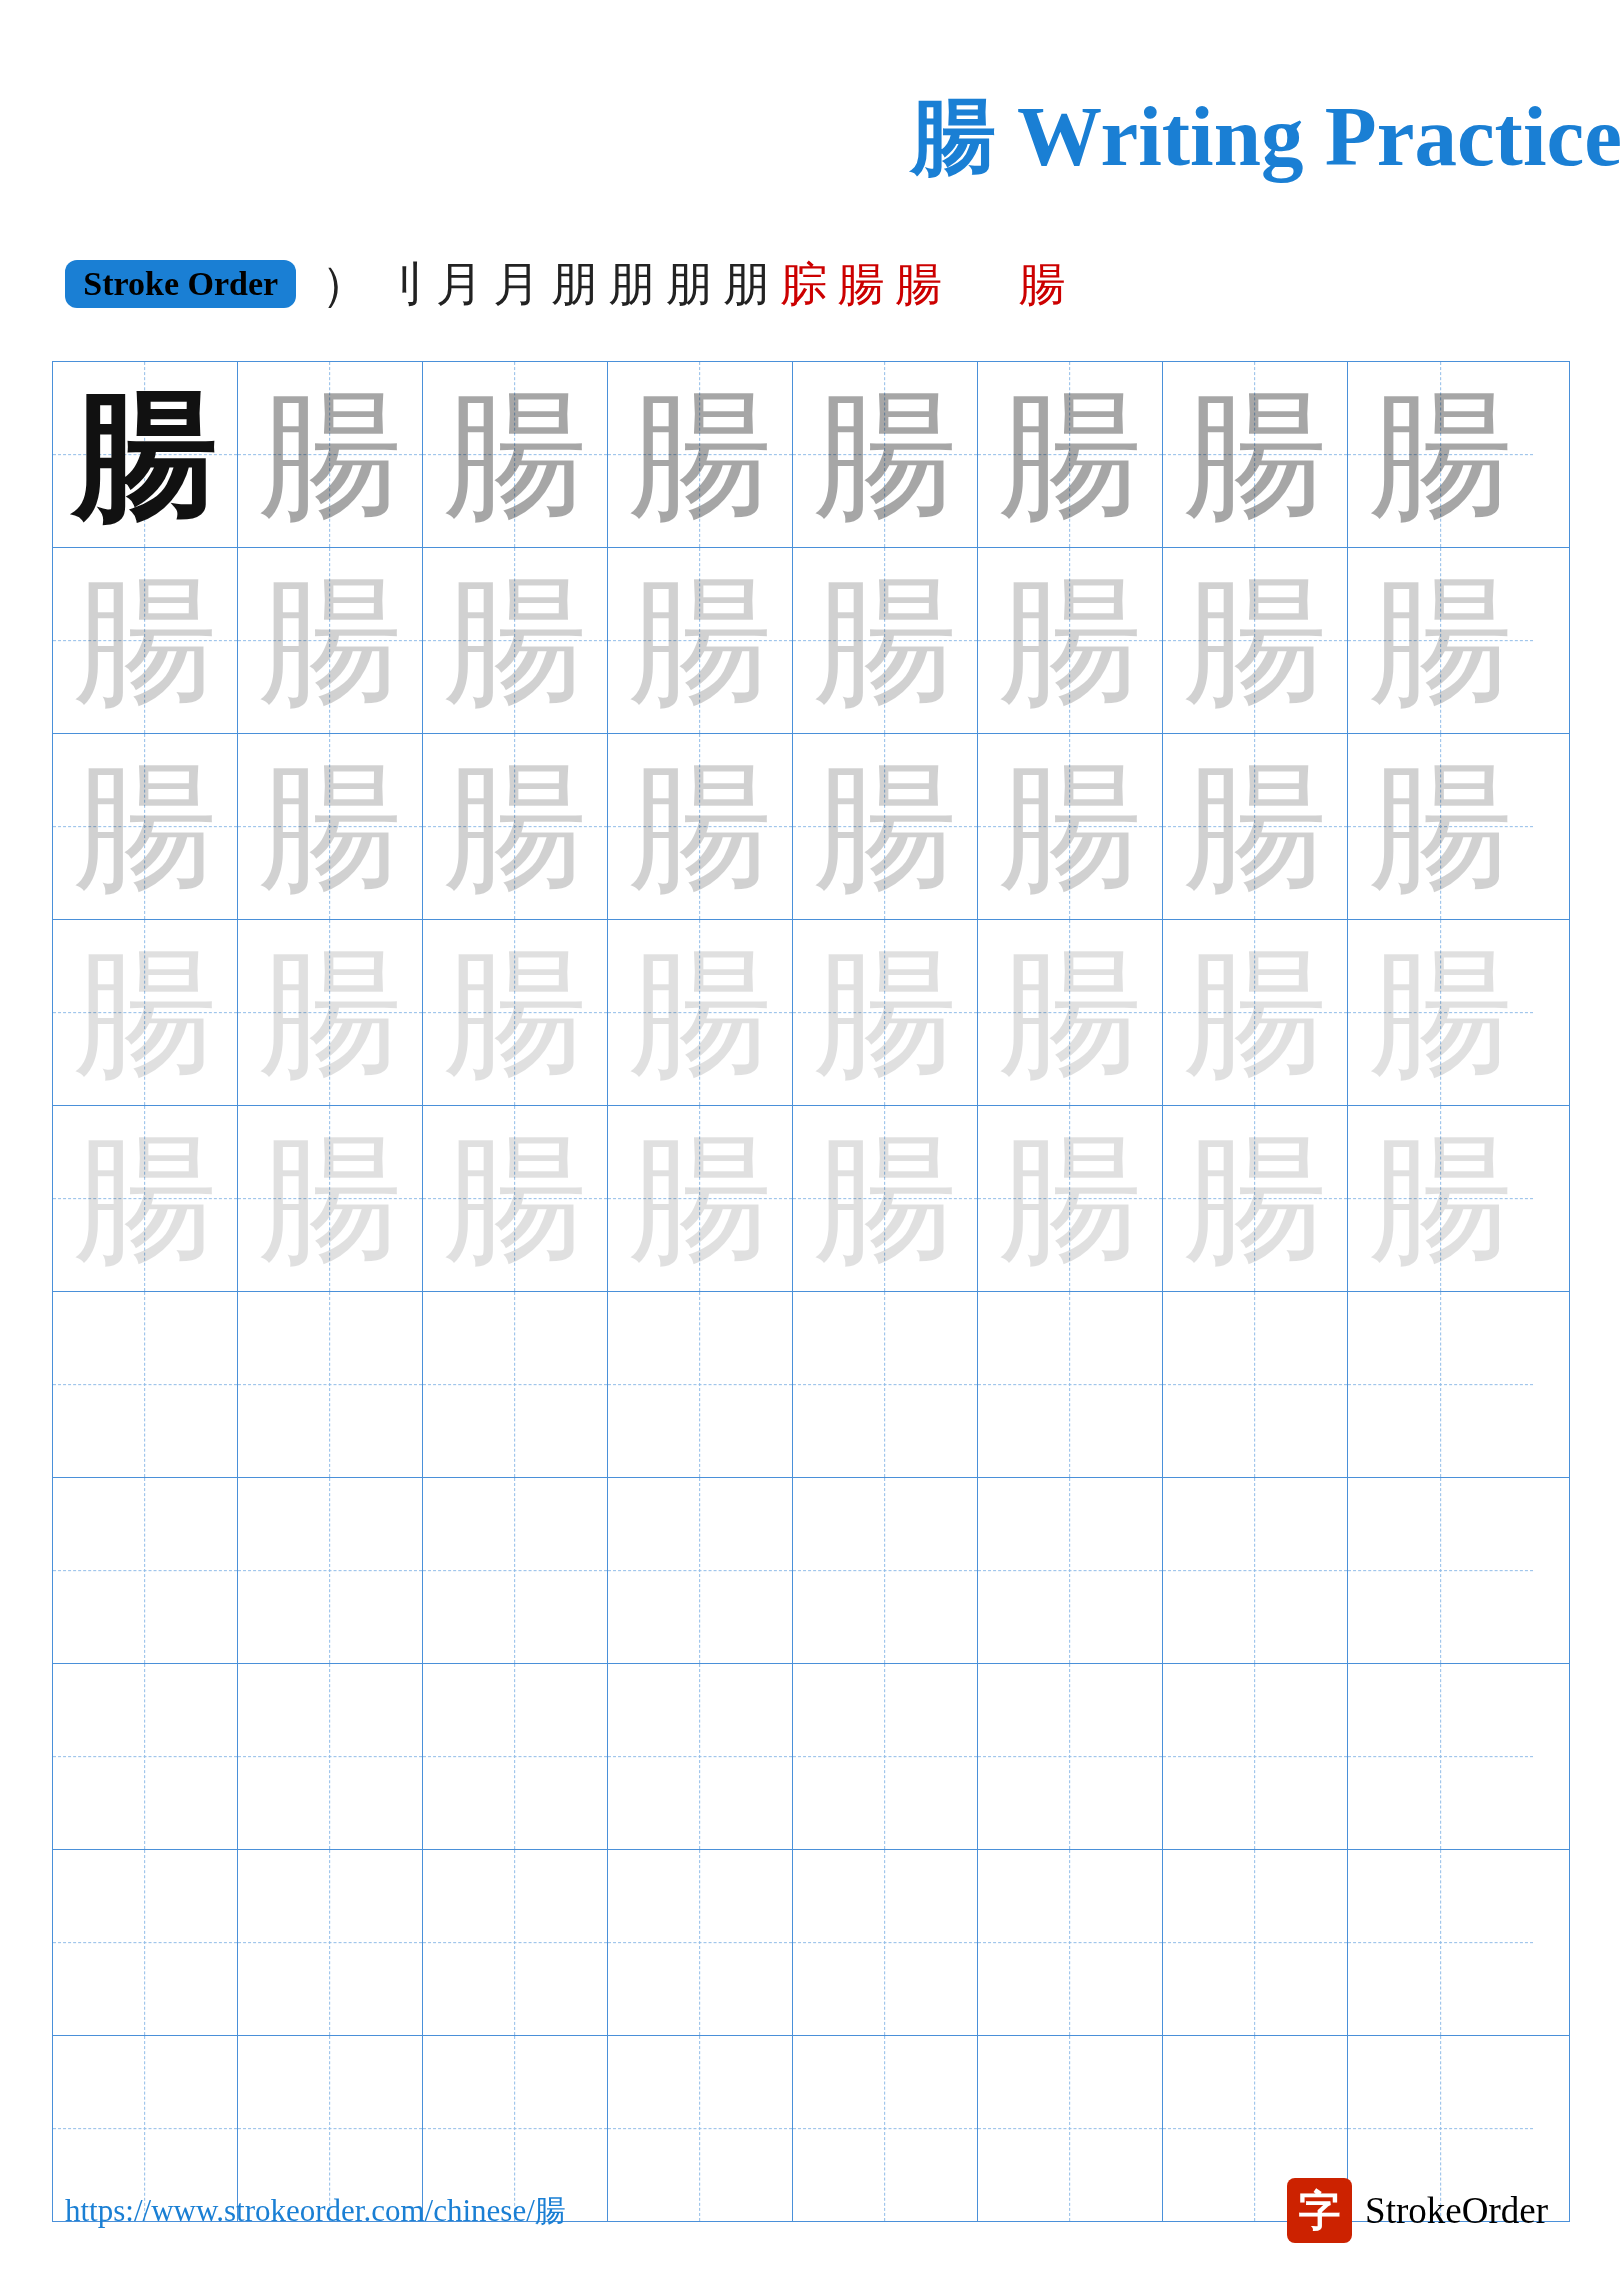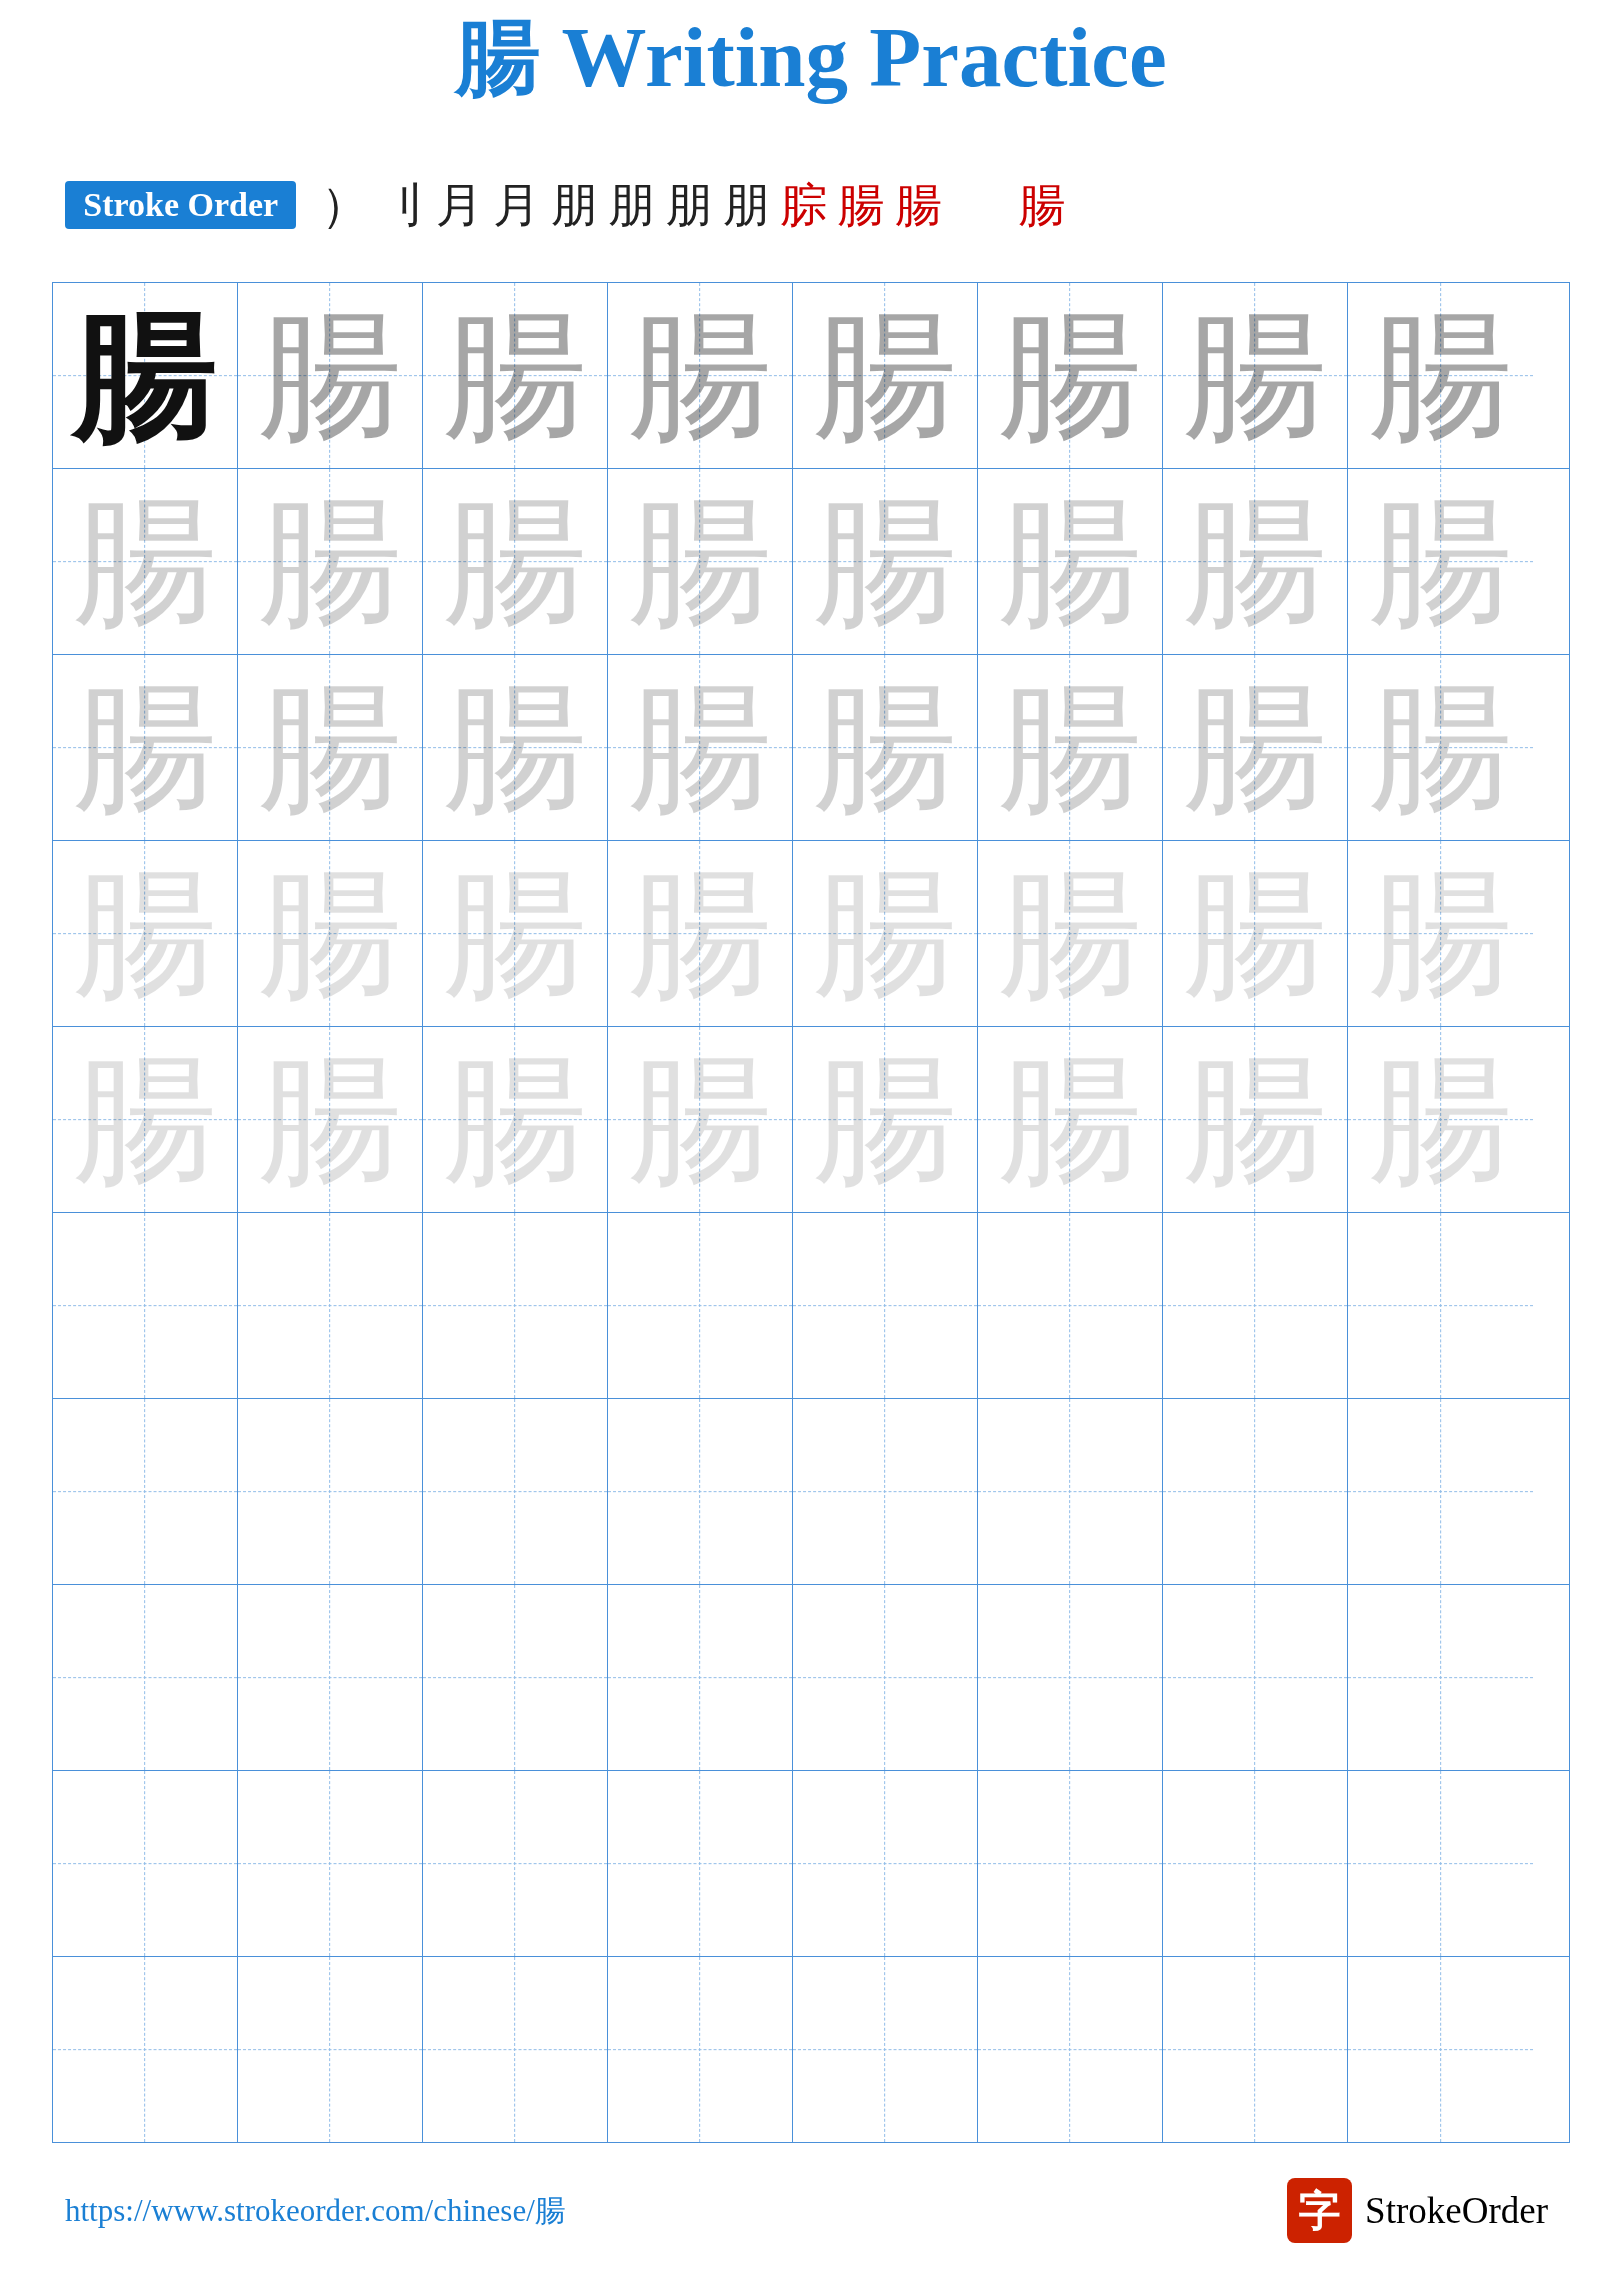--- a/index.html
+++ b/index.html
@@ -6,41 +6,42 @@
     body {
       width: 1622px;
       height: 2295px;
       background: #ffffff;
       font-family: serif;
       position: relative;
       overflow: hidden;
     }
 
     .page-title {
-      text-align: center;
+      text-align: right;
+      padding-top: 79px;
       padding-bottom: 39px;
       font-size: 85px;
       font-weight: bold;
       color: #1a7fd4;
     }
 
     .stroke-order-section {
       padding: 19.6px 65px;
       display: flex;
       align-items: center;
       flex-wrap: wrap;
       gap: 6.5px;
       margin-bottom: 26px;
     }
 
     .stroke-order-badge {
       background: #1a7fd4;
-      color: #ffffff;
+      color: #000000;
       padding: 5.2px 18.3px;
-      border-radius: 4px;
+      border-radius: 12px;
       font-size: 34px;
       font-weight: bold;
       margin-right: 13px;
     }
 
     .stroke-sequence {
       display: flex;
       align-items: center;
       flex-wrap: wrap;
       gap: 0px;

